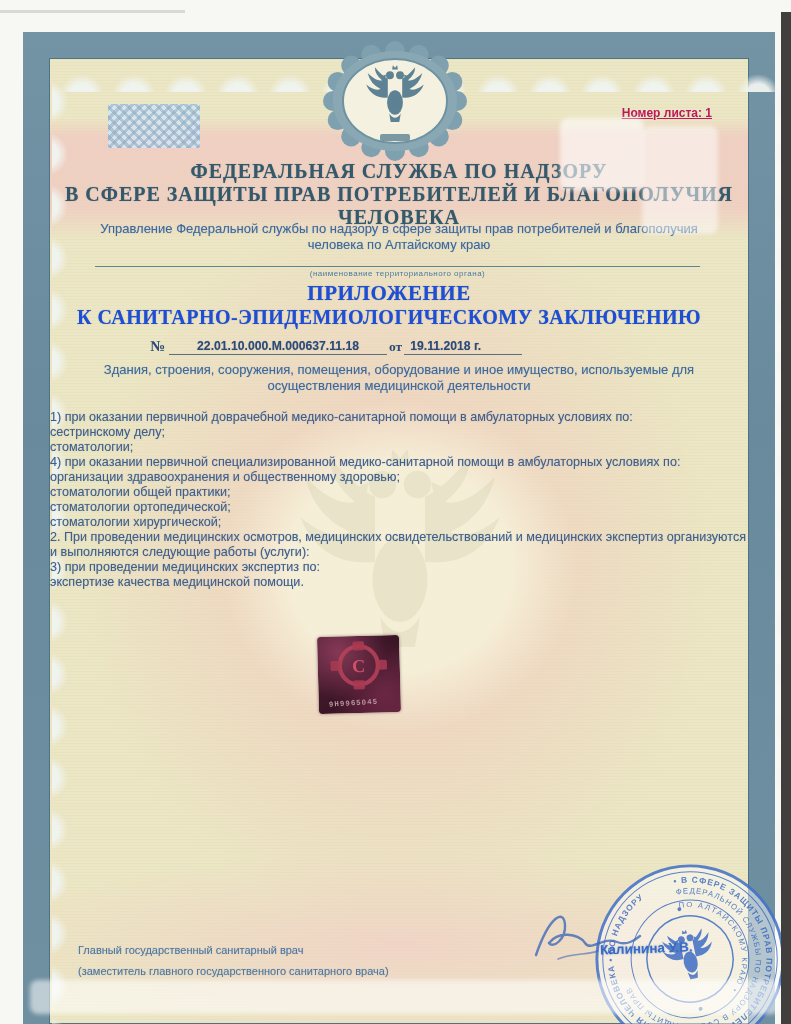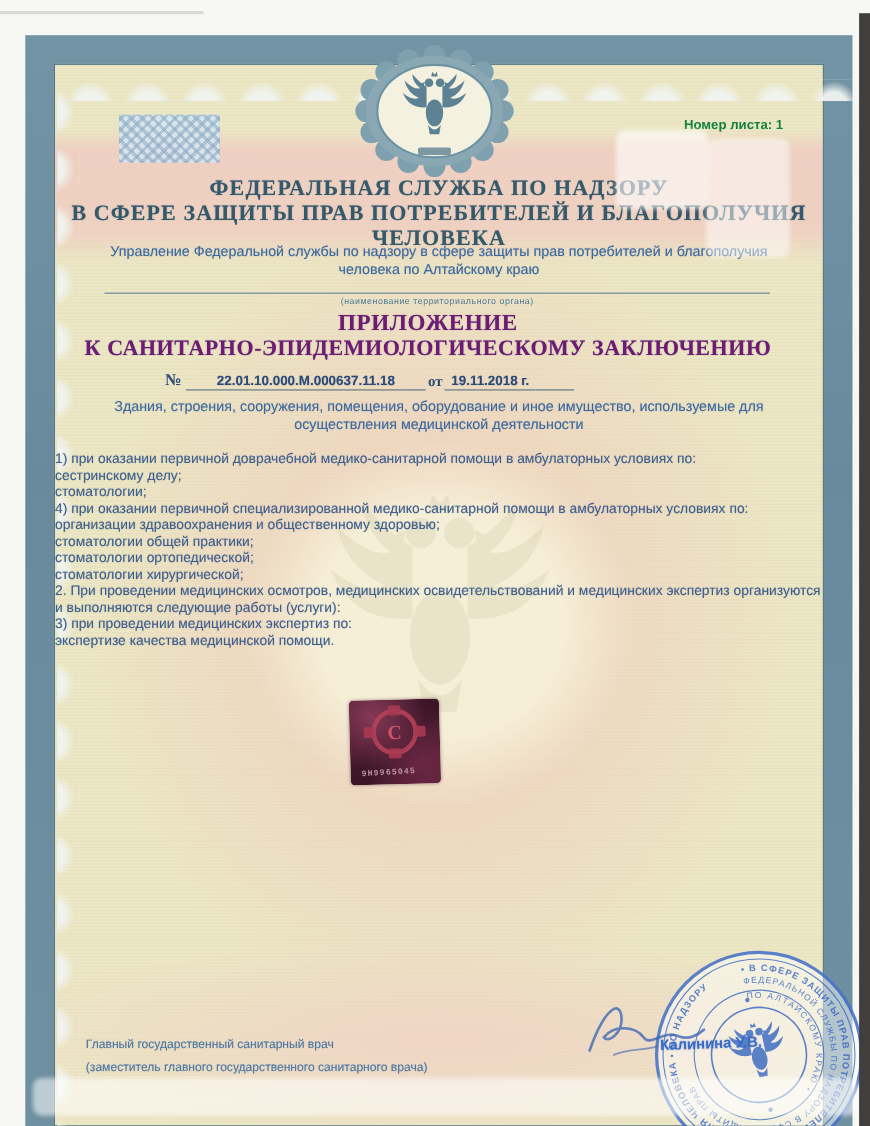--- a/index.html
+++ b/index.html
@@ -37,36 +37,36 @@
       #d7e5f0;}
 
   
   .watermark{position:absolute;left:222px;top:400px;width:356px;height:334px;z-index:2;border-radius:50%;
     background:radial-gradient(closest-side, rgba(246,240,216,.95) 62%, rgba(246,240,216,0) 100%);
     display:flex;align-items:center;justify-content:center;}
   .watermark svg{width:250px;height:250px;opacity:.2;}
 
   
   .medallion{position:absolute;left:312px;top:38px;width:166px;height:126px;z-index:3;}
-  .sheet-number{position:absolute;right:79px;top:106px;font-size:12px;font-weight:bold;color:#15803d;z-index:4;}
+  .sheet-number{position:absolute;right:79px;top:106px;font-size:12px;font-weight:bold;color:#be185d;z-index:4;text-decoration:underline;}
 
   .header-line{position:absolute;left:49px;width:700px;text-align:center;z-index:4;
     font-family:"Liberation Serif","DejaVu Serif",serif;font-weight:bold;font-size:20px;
     letter-spacing:1px;color:#34596b;text-shadow:0 0 1px rgba(52,89,107,.5);}
   .header-line.l1{top:160px;}
   .header-line.l2{top:183px;}
 
   .authority{position:absolute;left:79px;top:221px;width:640px;text-align:center;z-index:4;
     font-size:13px;line-height:16px;color:#3c699e;text-shadow:0 0 1px rgba(60,105,158,.4);}
   .rule{position:absolute;left:95px;top:266px;width:605px;height:1px;background:#5f8494;z-index:4;}
   .rule-caption{position:absolute;left:95px;top:269px;width:605px;text-align:center;z-index:4;
     font-size:8px;color:#4a7a9a;letter-spacing:.5px;}
 
   .title-line{position:absolute;left:49px;width:680px;text-align:center;z-index:4;
-    font-family:"Liberation Serif","DejaVu Serif",serif;font-weight:bold;color:#701a75;
+    font-family:"Liberation Serif","DejaVu Serif",serif;font-weight:bold;color:#1d4ed8;
     text-shadow:0 0 1px rgba(37,63,114,.5);letter-spacing:.5px;}
   .title-line.l1{top:281px;font-size:21px;}
   .title-line.l2{top:306px;font-size:20px;}
 
   .number-line{position:absolute;left:150px;top:338px;width:372px;z-index:4;display:flex;align-items:flex-end;color:#2c4a78;}
   .number-line .lbl{font-family:"Liberation Serif","DejaVu Serif",serif;font-weight:bold;font-size:15px;padding:0 4px 0 0;}
   .number-line .lbl.ot{font-size:13.5px;padding:0 2px;}
   .number-line .useg{border-bottom:1px solid #57707f;height:14px;}
   .number-line .useg.grow{flex:1 1 auto;min-width:22px;}
   .number-line .useg.tail{width:55px;}

